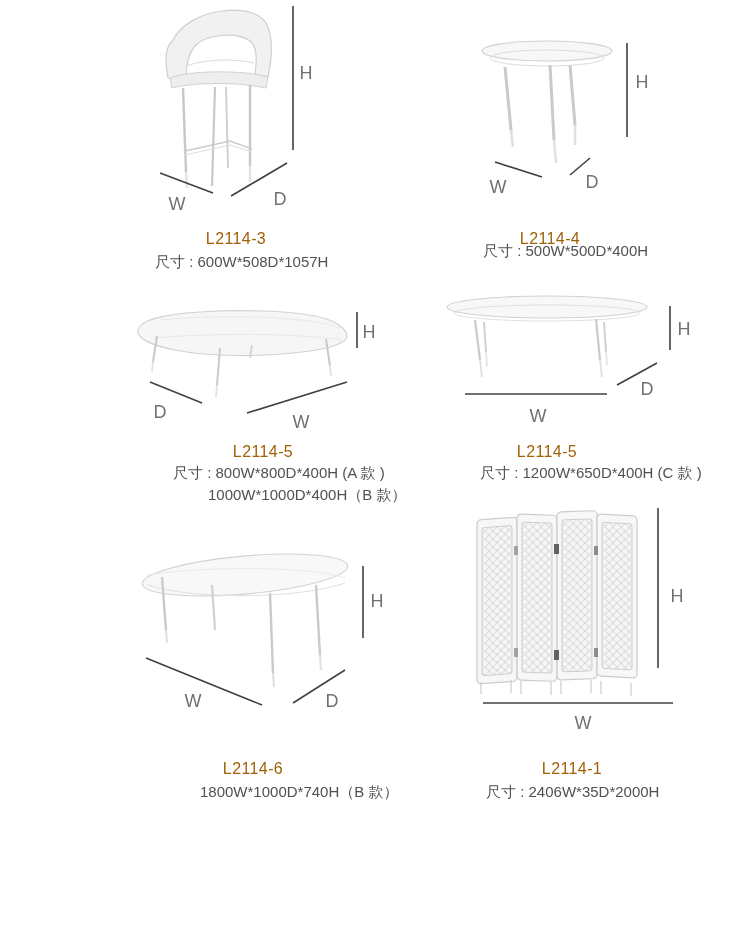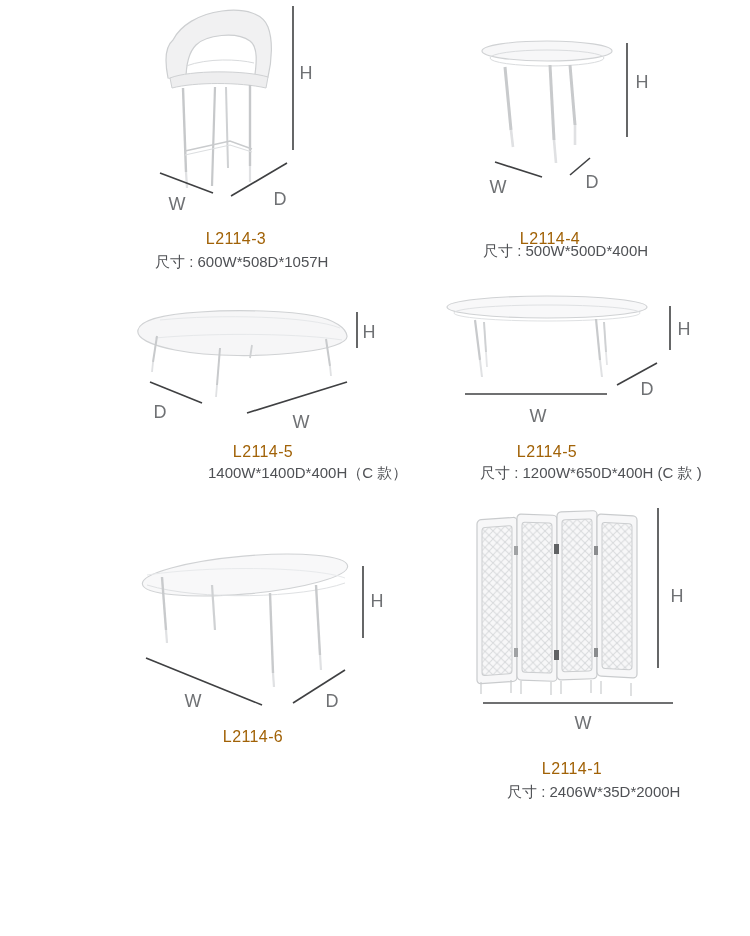--- a/index.html
+++ b/index.html
@@ -109,21 +109,22 @@
         <line x1="227" y1="22" x2="227" y2="58"></line>
         <line x1="20" y1="92" x2="72" y2="113"></line>
         <line x1="117" y1="123" x2="217" y2="92"></line>
       </g>
     </svg>
     <span class="dim" style="left:369px;top:332px">H</span>
     <span class="dim" style="left:160px;top:412px">D</span>
     <span class="dim" style="left:301px;top:422px">W</span>
     <div class="title" style="left:263px;top:443px">L2114-5</div>
     <div class="sizes" style="left:173px;top:462px">
-      <div class="size-line cont">1400W*1400D*400H（C 款）</div>
+      <div class="size-line"><span>尺寸 : </span><span>800W*800D*400H (A 款 )</span></div>
+      <div class="size-line cont">1000W*1000D*400H（B 款）</div>
     </div>
   </section>
 
   <section>
     <svg class="sketch" style="left:440px;top:290px;" width="240" height="130" viewBox="0 0 240 130">
       <ellipse cx="107" cy="17" rx="100" ry="11" fill="#f8f8f9" stroke="#d0d2d4" stroke-width="1.2"></ellipse>
       <ellipse cx="107" cy="23" rx="93" ry="8" fill="none" stroke="#dfe1e3" stroke-width="1"></ellipse>
       <line x1="35" y1="30" x2="40" y2="70" stroke="#c8cacc" stroke-width="2.2"></line>
       <line x1="40" y1="70" x2="42" y2="87" stroke="#e0e1e3" stroke-width="2"></line>
       <line x1="44" y1="32" x2="46" y2="62" stroke="#cfd1d3" stroke-width="2"></line>
@@ -161,22 +162,23 @@
       <line x1="185" y1="110" x2="186" y2="125" stroke="#e0e1e3" stroke-width="2.2"></line>
       <g stroke="#3f4042" stroke-width="1.6">
         <line x1="228" y1="21" x2="228" y2="93"></line>
         <line x1="11" y1="113" x2="127" y2="160"></line>
         <line x1="158" y1="158" x2="210" y2="125"></line>
       </g>
     </svg>
     <span class="dim" style="left:377px;top:601px">H</span>
     <span class="dim" style="left:193px;top:701px">W</span>
     <span class="dim" style="left:332px;top:701px">D</span>
-    <div class="title" style="left:253px;top:728px">L2114-6</div>
+    <div class="title" style="left:253px;top:760px">L2114-6</div>
     <div class="sizes" style="left:165px;top:781px">
+      <div class="size-line cont">1800W*1000D*740H（B 款）</div>
     </div>
   </section>
 
   <section>
     <svg class="sketch" style="left:460px;top:500px;" width="240" height="210" viewBox="0 0 240 210">
       <defs>
         <pattern id="lat" width="8" height="8" patternUnits="userSpaceOnUse">
           <path d="M4 0 L8 4 L4 8 L0 4 Z" fill="none" stroke="#d6d8da" stroke-width="1"></path>
         </pattern>
       </defs>
@@ -215,18 +217,18 @@
           <line x1="171" y1="183" x2="171" y2="196"></line>
       </g>
       <g stroke="#3f4042" stroke-width="1.6">
         <line x1="198" y1="8" x2="198" y2="168"></line>
         <line x1="23" y1="203" x2="213" y2="203"></line>
       </g>
     </svg>
     <span class="dim" style="left:677px;top:596px">H</span>
     <span class="dim" style="left:583px;top:723px">W</span>
     <div class="title" style="left:572px;top:760px">L2114-1</div>
-    <div class="sizes" style="left:507px;top:781px">
+    <div class="sizes" style="left:486px;top:781px">
       <div class="size-line"><span>尺寸 : </span><span>2406W*35D*2000H</span></div>
     </div>
   </section>
 
 </div>
 
 </body></html>

